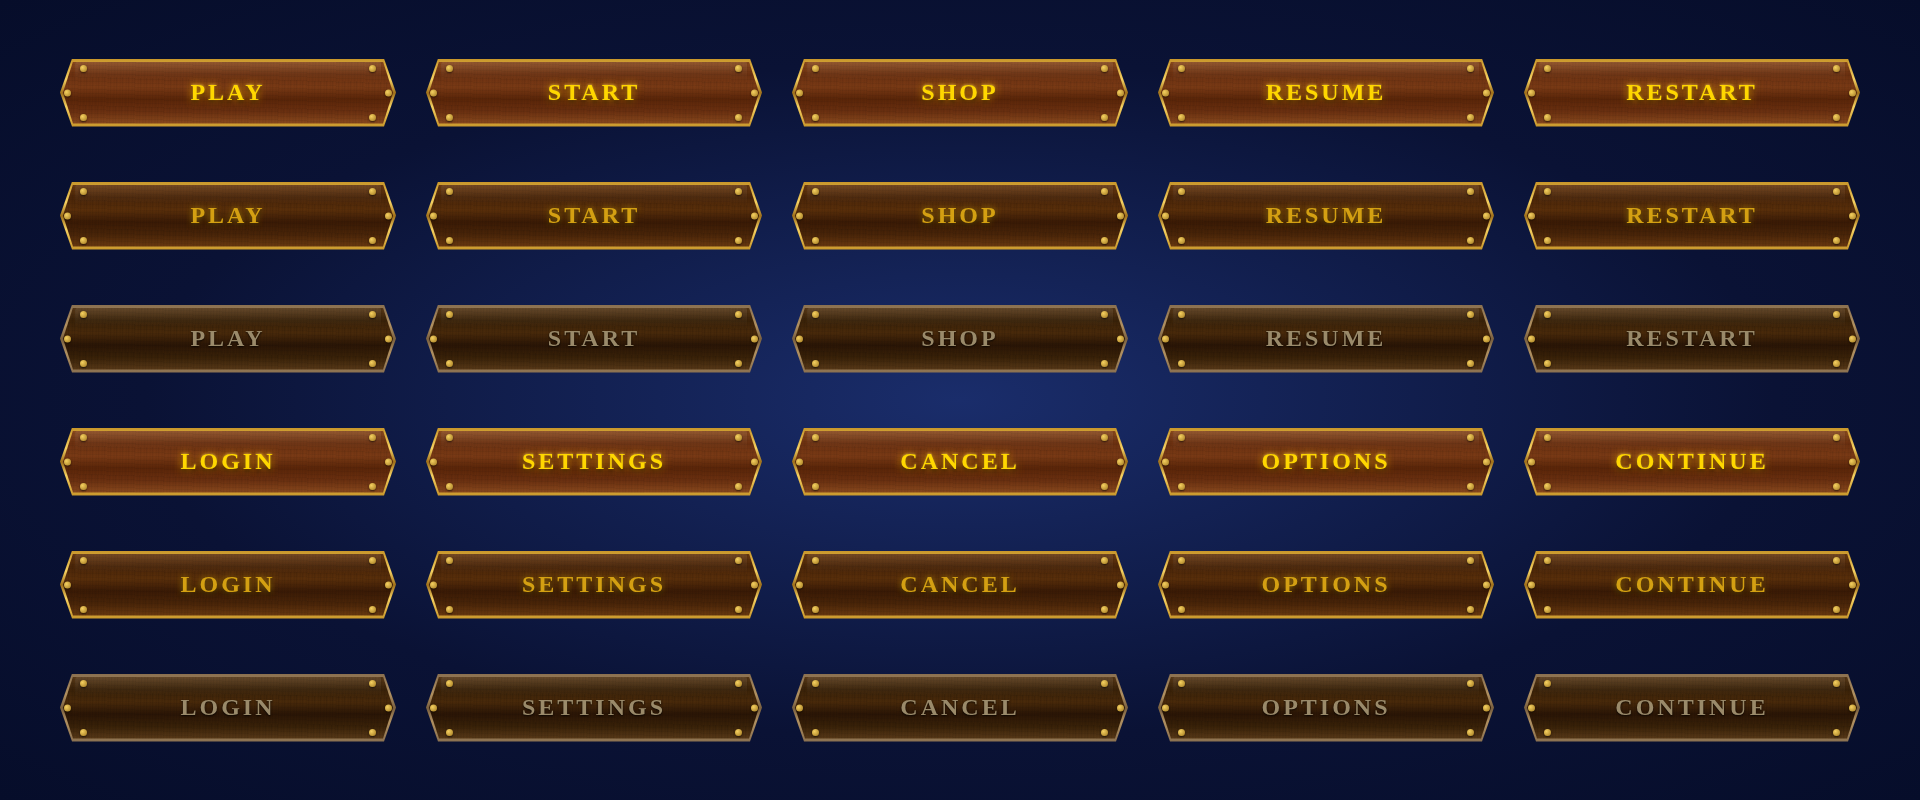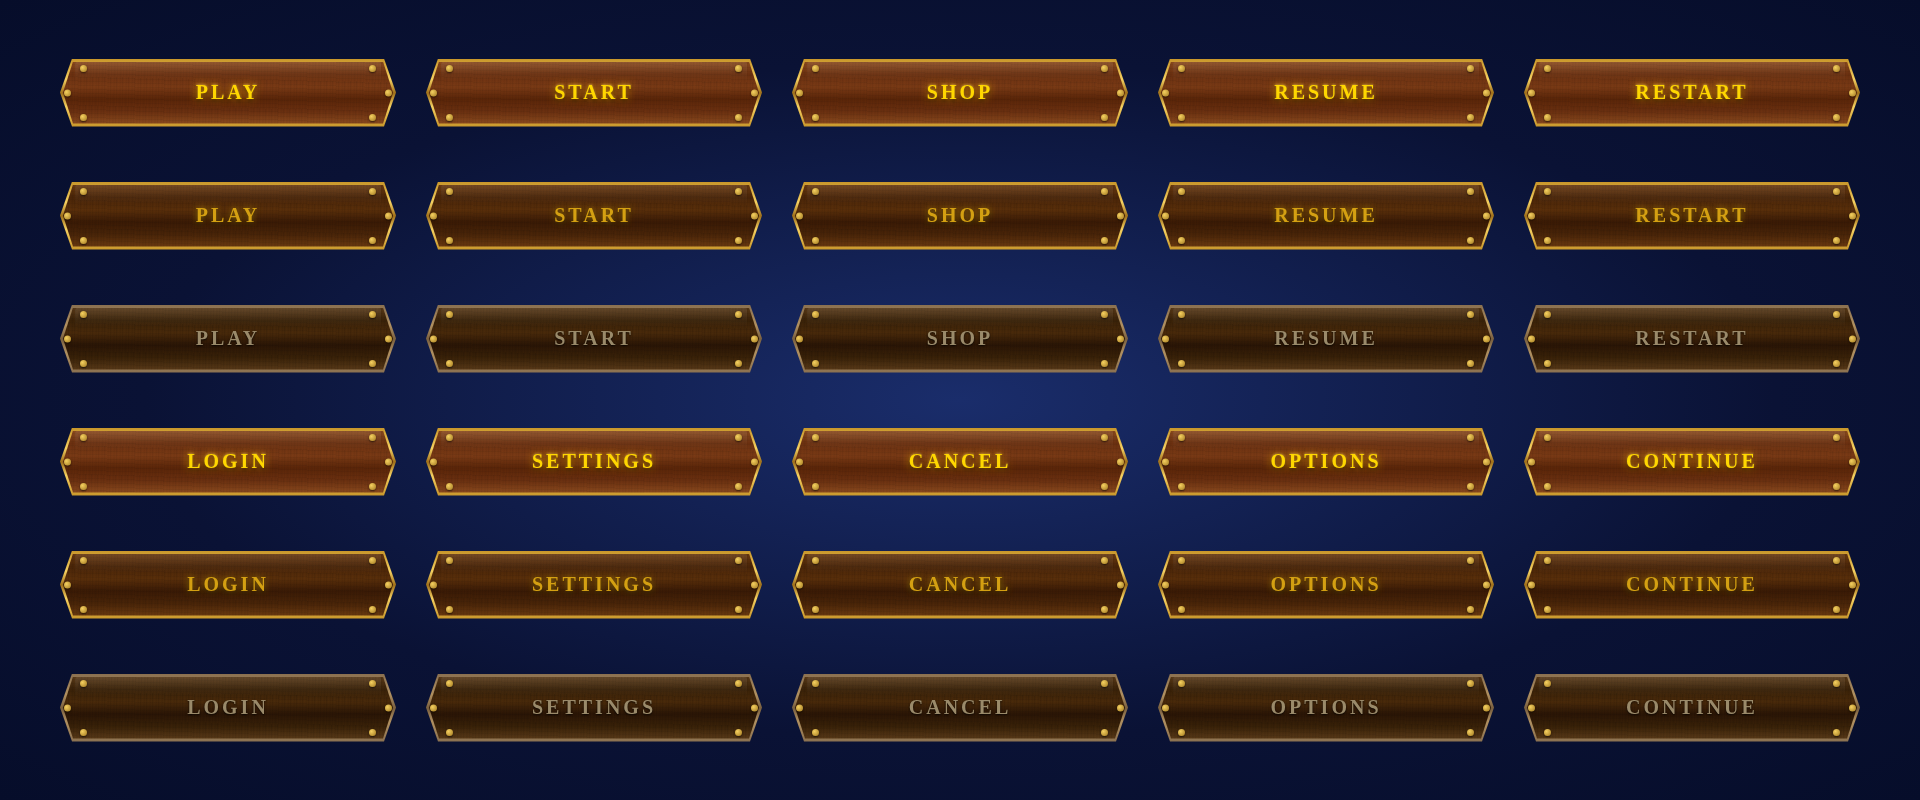--- a/index.html
+++ b/index.html
@@ -114,21 +114,21 @@
     .style-disabled .btn-text {
       color: #9a8a6a;
       text-shadow: 0 1px 2px rgba(0,0,0,0.8);
     }
 
     .btn-text {
       position: relative;
       z-index: 3;
       font-family: 'Georgia', 'Times New Roman', serif;
       font-weight: 900;
-      font-size: 20px;
+      font-size: 24px;
       letter-spacing: 3px;
       text-transform: uppercase;
     }
 
     
     .btn-grain {
       position: absolute;
       inset: 3px;
       clip-path: polygon(10px 0%, calc(100% - 10px) 0%, 100% 50%, calc(100% - 10px) 100%, 10px 100%, 0% 50%);
       z-index: 2;

